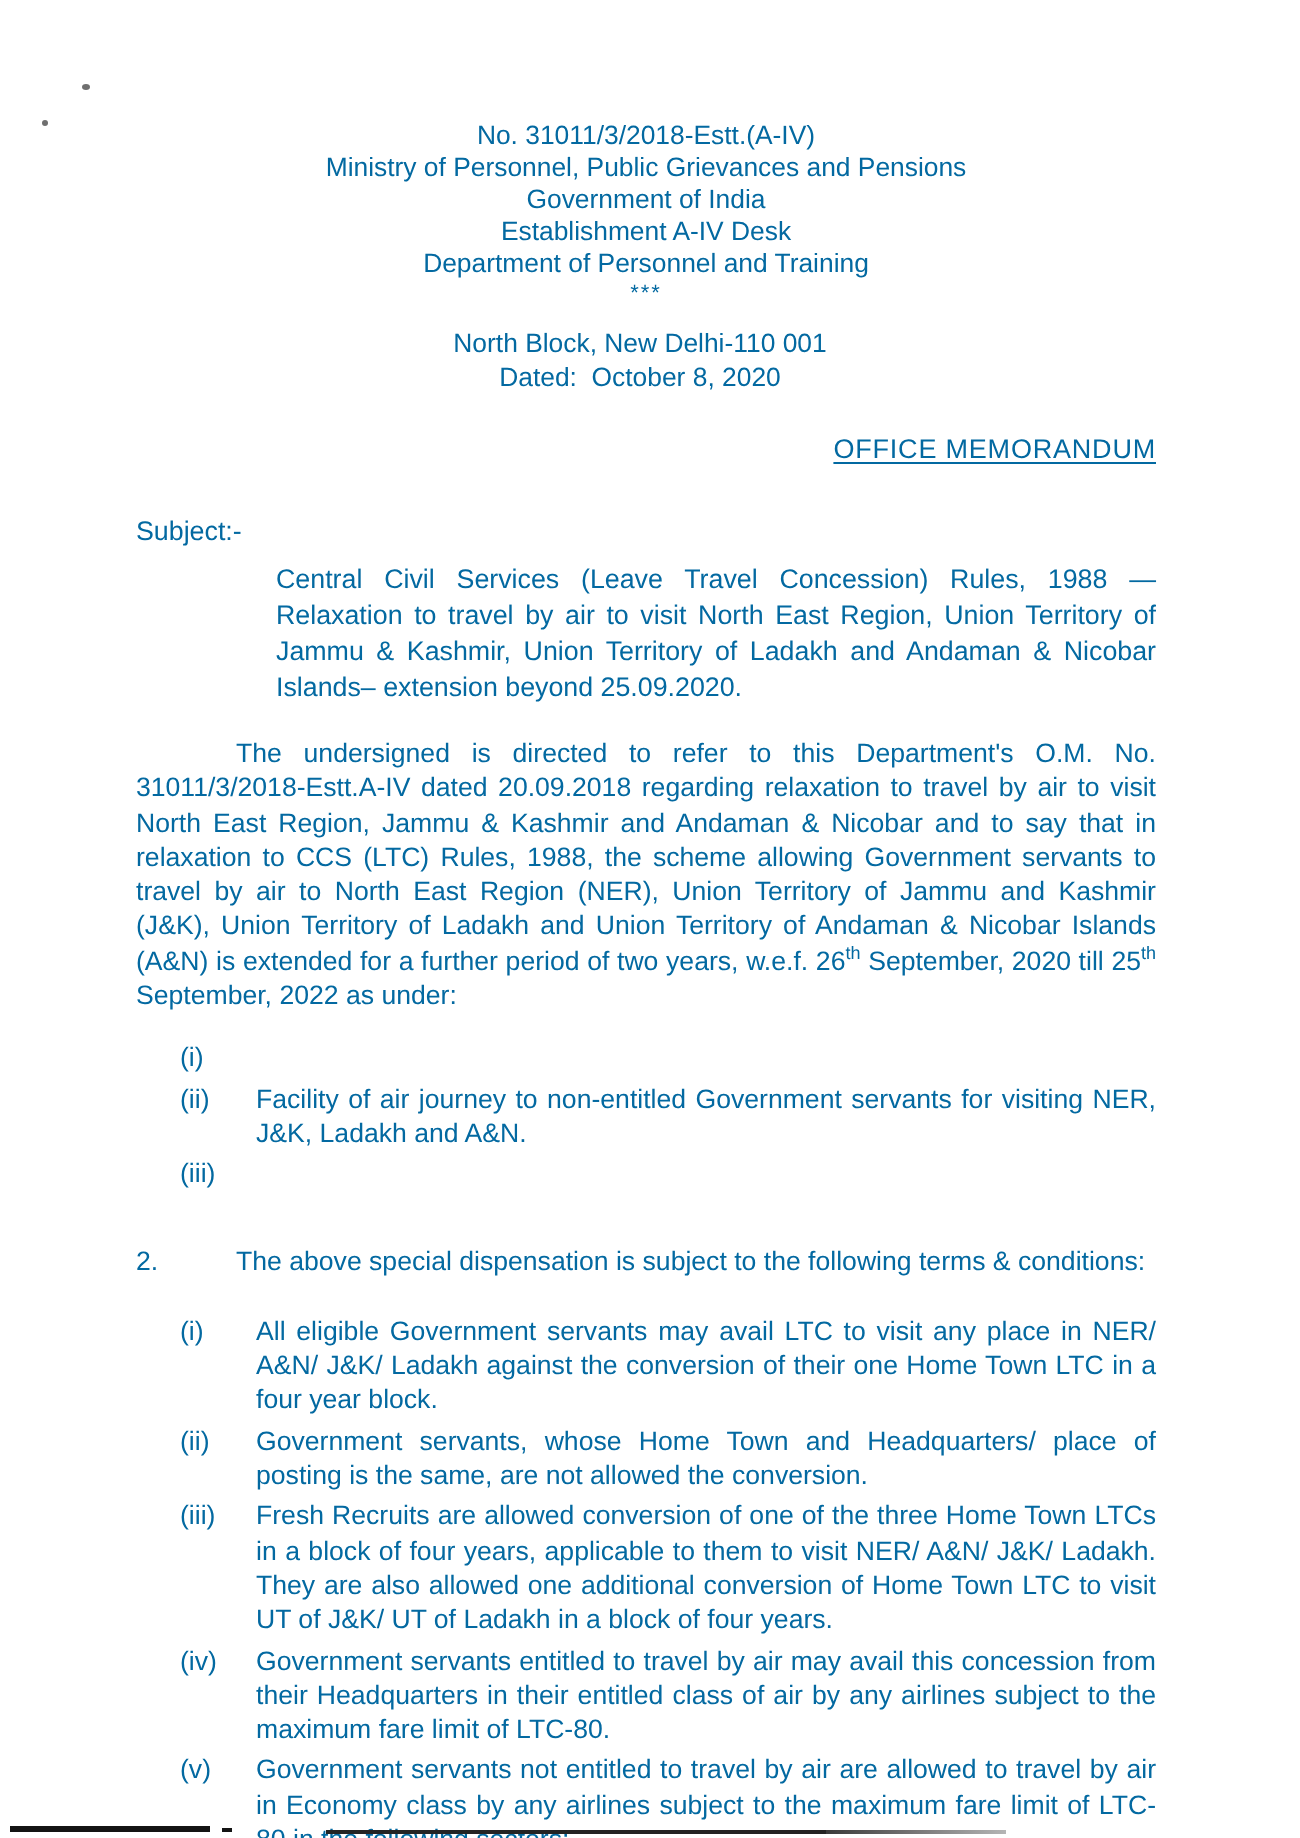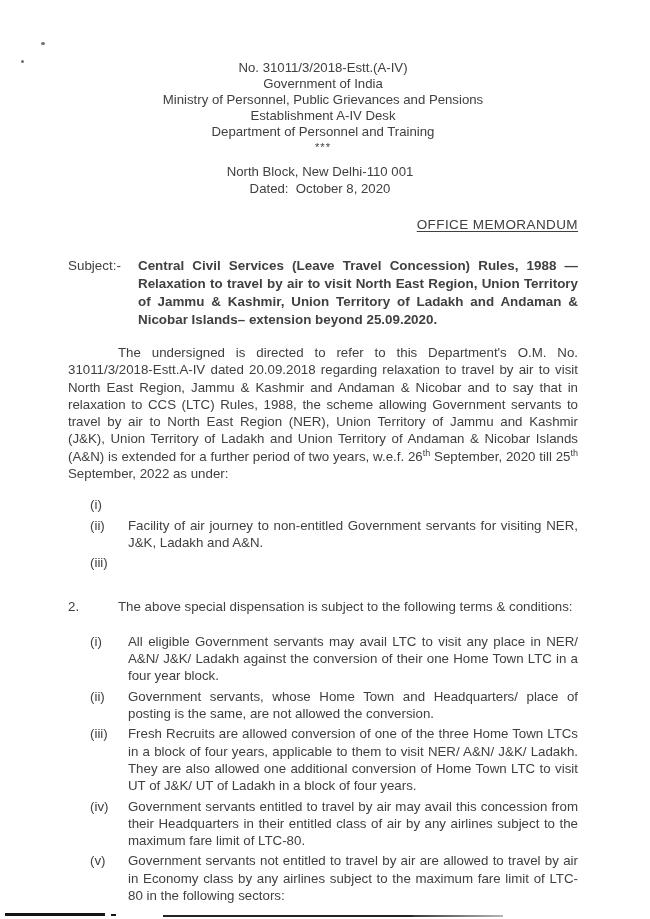--- a/index.html
+++ b/index.html
@@ -2,21 +2,21 @@
 <html><head>
 <meta charset="utf-8">
 <style>
   html, body { margin: 0; padding: 0; background: #ffffff; }
   .page {
     position: relative;
     width: 650px;
     height: 919px;
     background: #ffffff;
     font-family: "Liberation Sans", sans-serif;
-    color: #404040;
+    color: #0369a1;
     overflow: hidden;
   }
   .content {
     position: absolute;
     left: 68px;
     top: 60px;
     width: 510px;
   }
   .hdr { text-align: center; font-size: 13.2px; line-height: 16px; }
   .hdr div { white-space: nowrap; }
@@ -26,21 +26,21 @@
   .title {
     text-align: right;
     font-size: 13.5px;
     margin-top: 20px;
     text-decoration: underline;
     text-underline-offset: 2px;
     letter-spacing: 0.4px;
   }
   .subject-row { display: flex; margin-top: 25px; font-size: 13.4px; line-height: 18px; }
   .subject-label { width: 58px; margin-right: 12px; flex: none; }
-  .subject-text { flex: 1; font-weight: bold; text-align: justify; }
+  .subject-text { flex: 1; font-weight: normal; text-align: justify; margin-top: 24px; }
   .para1 {
     margin-top: 15px;
     font-size: 13.3px;
     line-height: 17.3px;
     text-align: justify;
     text-indent: 50px;
   }
   .sup { font-size: 9px; vertical-align: super; line-height: 0; }
   .list { margin-top: 14px; font-size: 13.3px; }
   .li { display: flex; margin-bottom: 3px; }
@@ -66,22 +66,22 @@
 
 <div class="page">
 
   <span class="speck speck-1"></span>
   <span class="speck speck-2"></span>
 
   <div class="content">
 
     <div class="hdr">
       <div>No. 31011/3/2018-Estt.(A-IV)</div>
+      <div>Ministry of Personnel, Public Grievances and Pensions</div>
       <div>Government of India</div>
-      <div>Ministry of Personnel, Public Grievances and Pensions</div>
       <div>Establishment A-IV Desk</div>
       <div>Department of Personnel and Training</div>
     </div>
     <div class="stars">***</div>
 
     <div class="right-block">
       <div>North Block, New Delhi-110 001</div>
       <div class="date-line">Dated:  October 8, 2020</div>
     </div>
 

